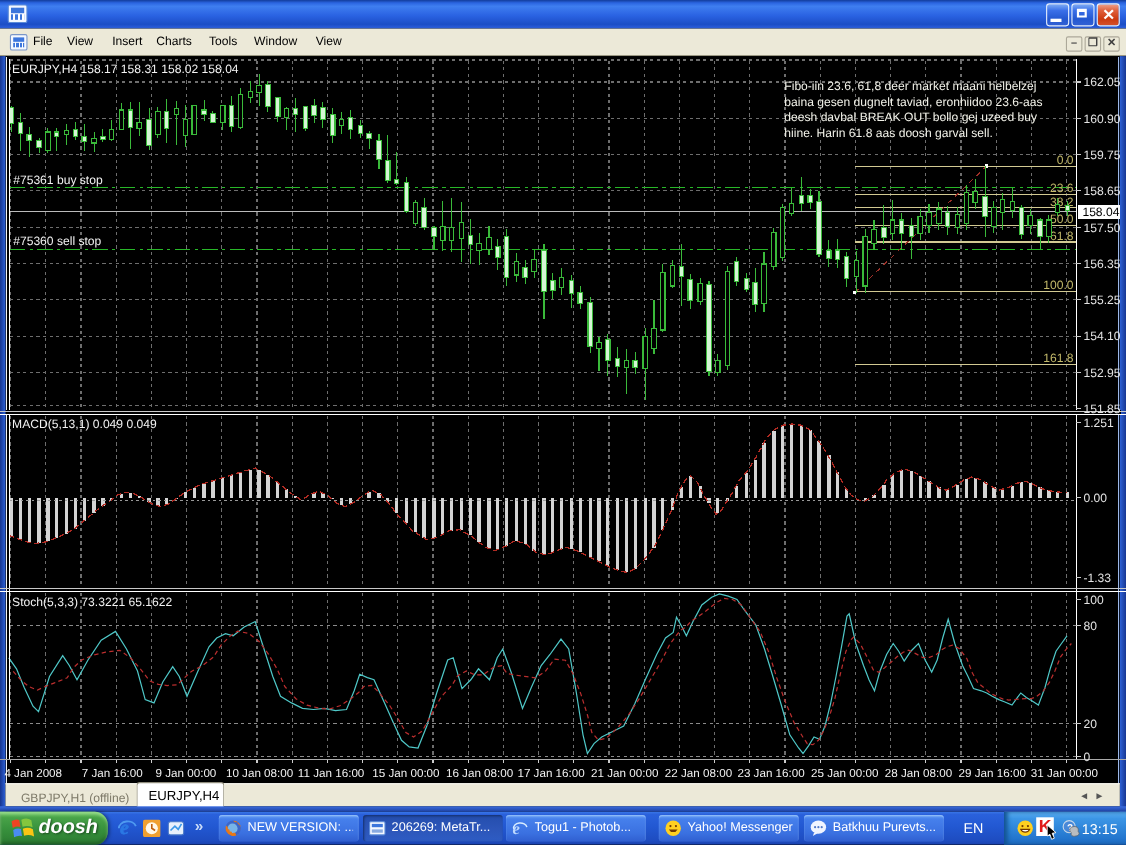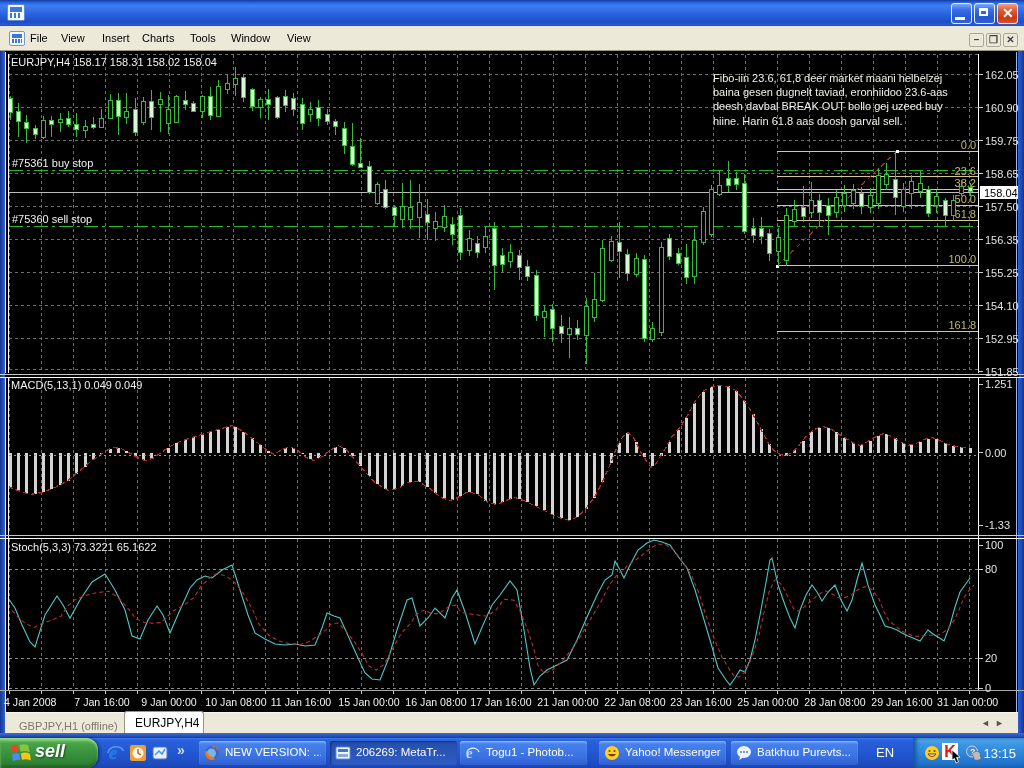--- a/index.html
+++ b/index.html
@@ -682,21 +682,21 @@
   </div>
   <div id="bluestrip"></div>
   <div id="taskbar">
     <div id="startbtn">
       <svg width="24" height="22" viewBox="0 0 24 22" style="position:absolute;left:9px;top:4px;">
         <path d="M1.5 4.5 Q5 2.2 8.5 3.4 L9.6 9.8 Q6 8.8 2.6 10.8 Z" fill="#ee4422"></path>
         <path d="M10.4 3.2 Q15.5 1 19.5 3.6 L20.6 10 Q16 8 11.5 9.6 Z" fill="#84c63e"></path>
         <path d="M3 12.6 Q6.5 10.6 10 11.6 L11 18 Q7.2 17 3.8 19.2 Z" fill="#4a8cf2"></path>
         <path d="M11.8 11.4 Q16.5 9.6 20.9 11.8 L22 18.4 Q17.2 16.2 12.9 17.8 Z" fill="#fbc514"></path>
       </svg>
-      <span class="stxt">sell</span>
+      <span class="stxt">doosh</span>
     </div>
     <svg class="qlicon" style="left:106px;top:5px;width:19px;height:19px;" viewBox="0 0 19 19">
         <text x="3" y="15.5" font-size="18" font-style="italic" font-weight="bold" fill="#2b78e4" font-family="Liberation Serif" stroke="#2b78e4" stroke-width="0.6">e</text>
         <path d="M2 10 A8 6.5 0 0 1 17.5 8" stroke="#4e9af0" fill="none" stroke-width="1.7"></path>
       </svg>
     <svg class="qlicon" style="left:130px;" viewBox="0 0 16 16">
         <rect x="0" y="0" width="16" height="16" rx="2" fill="#f0a030"></rect>
         <circle cx="8" cy="8" r="5.5" fill="#fff8e8"></circle>
         <path d="M8 4 L8 8 L11 10" stroke="#c06010" stroke-width="1.5" fill="none"></path>
       </svg>

